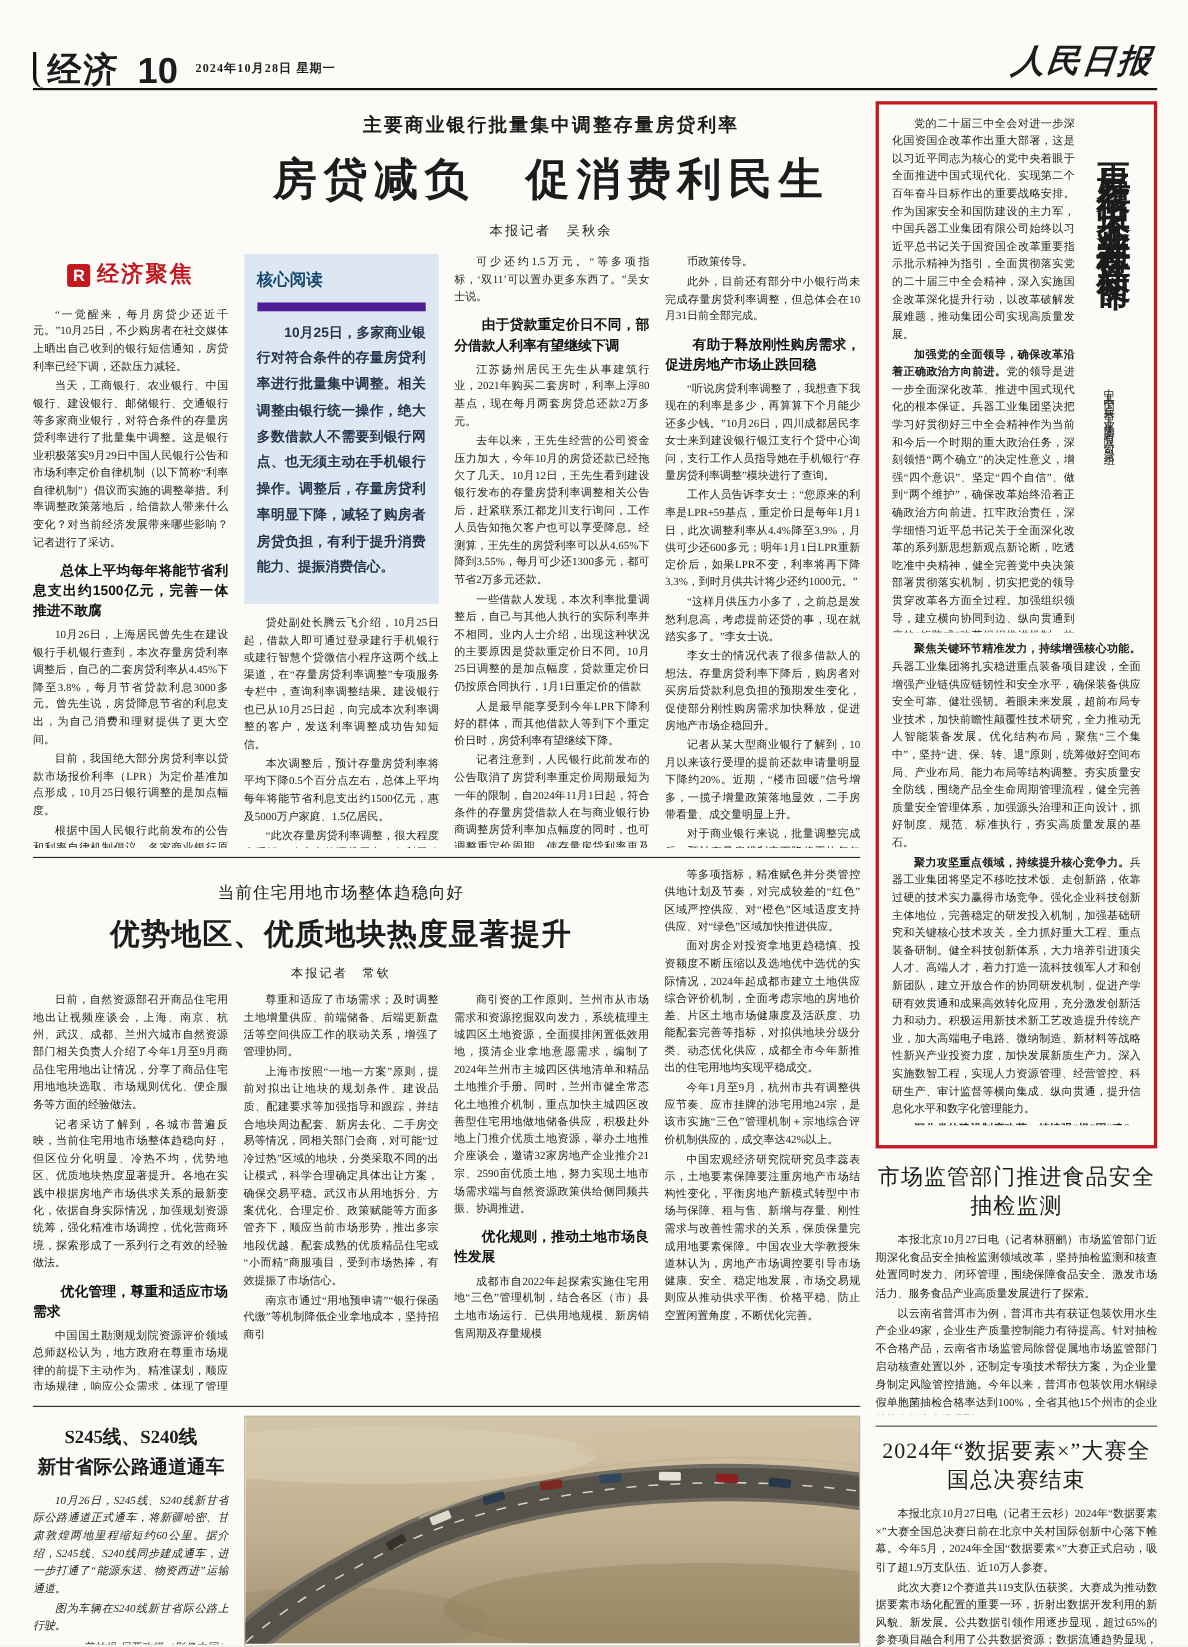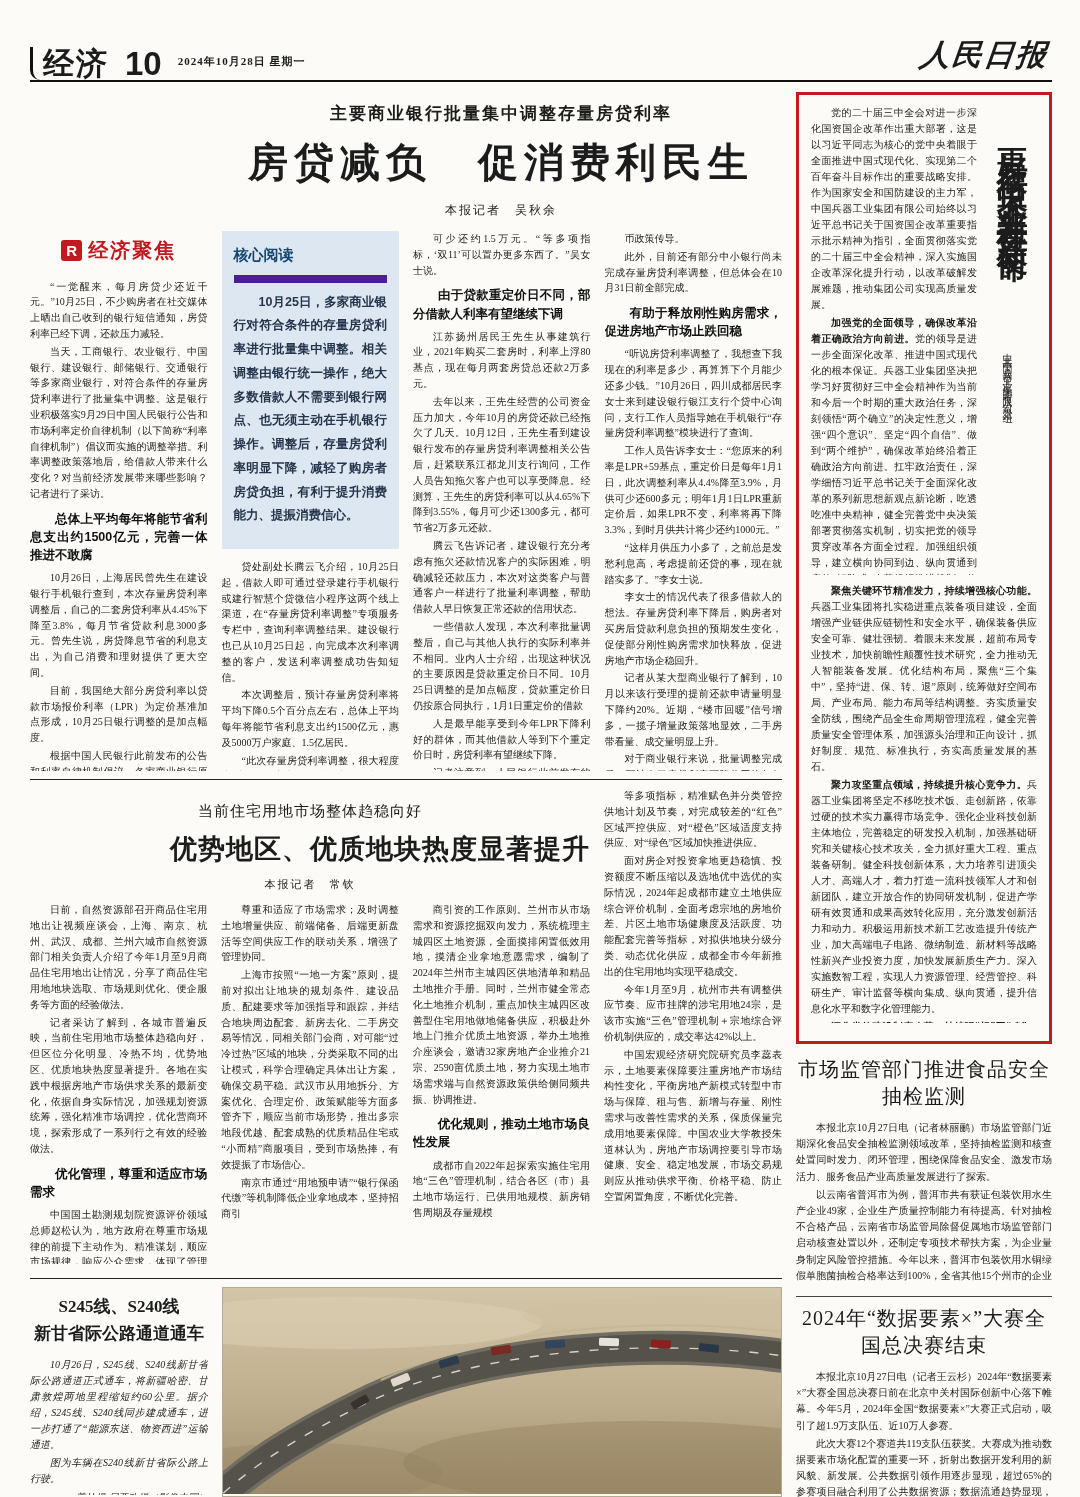--- a/index.html
+++ b/index.html
@@ -27,33 +27,33 @@
   .lead-title{font-family:"Liberation Sans",sans-serif;font-weight:bold;font-size:40px;letter-spacing:6px;margin:0;}
   .lead-byline{font-size:12px;margin-top:12px;letter-spacing:2px;text-align:center;}
   .lead-cols{display:flex;gap:14px;height:540px;overflow:hidden;margin-top:6px;}
   .col{flex:1;min-width:0;overflow:hidden;font-size:10px;line-height:1.58;text-align:justify;}
   .col p{margin:0 0 2px;text-indent:2em;}
   .col-subhead{font-family:"Liberation Sans",sans-serif;font-weight:bold;font-size:12.5px;
     line-height:1.45;margin:8px 0 6px;text-indent:2em;color:#111;}
   .badge{display:flex;align-items:center;gap:6px;justify-content:center;margin:4px 0 12px;}
   .badge-logo{width:21px;height:21px;background:#c01920;color:#fff;font-family:"Liberation Sans",sans-serif;
     font-weight:bold;font-size:15px;display:flex;align-items:center;justify-content:center;border-radius:3px;}
-  .badge-text{color:#c01920;font-family:Liberation Serif, serif;font-weight:bold;font-size:20px;letter-spacing:2px;}
+  .badge-text{color:#c01920;font-family:Liberation Mono, monospace;font-weight:bold;font-size:20px;letter-spacing:2px;}
   .core-box{background:#dde7f1;padding:12px 12px 10px;margin-bottom:10px;height:318px;box-sizing:border-box;overflow:hidden;}
   .core-title{font-family:"Liberation Sans",sans-serif;font-weight:bold;font-size:15px;color:#14466f;
     margin:0 0 8px;padding-bottom:8px;border-bottom:8px solid #4c1d95;}
   .core-body{font-family:"Liberation Sans",sans-serif;font-size:12.5px;line-height:1.9;color:#25354c;
     text-align:justify;text-indent:2em;margin:0;font-weight:bold;}
   .rule{border:none;border-top:1.5px solid #222;margin:8px 0;}
   
   .mid{display:flex;gap:14px;}
   .mid-leftpart{width:560px;flex:none;}
   .mid-head{text-align:center;padding:14px 0 10px;}
   .mid-kicker{font-size:15px;letter-spacing:1px;margin:0 0 10px;}
-  .mid-title{font-size:27px;font-weight:bold;letter-spacing:1px;margin:0;text-align:right;}
+  .mid-title{font-size:27px;font-weight:bold;letter-spacing:1px;margin:0;}
   .mid-byline{font-size:11px;margin-top:10px;letter-spacing:2px;}
   .mid-cols{display:flex;gap:14px;height:362px;overflow:hidden;}
   .mid-col4{flex:1;height:482px;overflow:hidden;font-size:10px;line-height:1.58;text-align:justify;}
   .mid-col4 p{margin:0 0 2px;text-indent:2em;}
   
   .bottom-row{display:flex;gap:14px;margin-top:6px;}
   .photo-story{width:178px;flex:none;overflow:hidden;height:208px;}
   .ps-title{font-size:17px;font-weight:bold;text-align:center;line-height:1.6;margin:6px 0 10px;}
   .ps-body p{font-size:10px;line-height:1.6;text-align:justify;text-indent:2em;margin:0 0 2px;font-style:italic;}
   .ps-credit{font-size:10px;text-align:right;font-style:italic;margin-top:4px;}
@@ -125,21 +125,20 @@
                 <p>贷处副处长腾云飞介绍，10月25日起，借款人即可通过登录建行手机银行或建行智慧个贷微信小程序这两个线上渠道，在“存量房贷利率调整”专项服务专栏中，查询利率调整结果。建设银行也已从10月25日起，向完成本次利率调整的客户，发送利率调整成功告知短信。</p>
                 <p>本次调整后，预计存量房贷利率将平均下降0.5个百分点左右，总体上平均每年将能节省利息支出约1500亿元，惠及5000万户家庭、1.5亿居民。</p>
                 <p>“此次存量房贷利率调整，很大程度上缓解了购房者的还贷压力，有利于稳定居民消费预期、提振消费信心。”业内专家表示。</p>
               </div>
           </div>
           <div class="col">
               <p>可少还约1.5万元。“等多项指标，‘双11’可以置办更多东西了。”吴女士说。</p>
               <h4 class="col-subhead">由于贷款重定价日不同，部分借款人利率有望继续下调</h4>
               <p>江苏扬州居民王先生从事建筑行业，2021年购买二套房时，利率上浮80基点，现在每月两套房贷总还款2万多元。</p>
               <p>去年以来，王先生经营的公司资金压力加大，今年10月的房贷还款已经拖欠了几天。10月12日，王先生看到建设银行发布的存量房贷利率调整相关公告后，赶紧联系江都龙川支行询问，工作人员告知拖欠客户也可以享受降息。经测算，王先生的房贷利率可以从4.65%下降到3.55%，每月可少还1300多元，都可节省2万多元还款。</p>
-              <p>腾云飞告诉记者，建设银行充分考虑有拖欠还款情况客户的实际困难，明确减轻还款压力，本次对这类客户与普通客户一样进行了批量利率调整，帮助借款人早日恢复正常还款的信用状态。</p>
               <p>一些借款人发现，本次利率批量调整后，自己与其他人执行的实际利率并不相同。业内人士介绍，出现这种状况的主要原因是贷款重定价日不同。10月25日调整的是加点幅度，贷款重定价日仍按原合同执行，1月1日重定价的借款</p>
               <p>人是最早能享受到今年LPR下降利好的群体，而其他借款人等到下个重定价日时，房贷利率有望继续下降。</p>
               <p>记者注意到，人民银行此前发布的公告取消了房贷利率重定价周期最短为一年的限制，自2024年11月1日起，符合条件的存量房贷借款人在与商业银行协商调整房贷利率加点幅度的同时，也可调整重定价周期，使存量房贷利率更及时反映LPR的变化，畅通货</p>
             </div>
           <div class="col">
               <p>币政策传导。</p>
               <p>此外，目前还有部分中小银行尚未完成存量房贷利率调整，但总体会在10月31日前全部完成。</p>
               <h4 class="col-subhead">有助于释放刚性购房需求，促进房地产市场止跌回稳</h4>
               <p>“听说房贷利率调整了，我想查下我现在的利率是多少，再算算下个月能少还多少钱。”10月26日，四川成都居民李女士来到建设银行银江支行个贷中心询问，支行工作人员指导她在手机银行“存量房贷利率调整”模块进行了查询。</p>
               <p>工作人员告诉李女士：“您原来的利率是LPR+59基点，重定价日是每年1月1日，此次调整利率从4.4%降至3.9%，月供可少还600多元；明年1月1日LPR重新定价后，如果LPR不变，利率将再下降3.3%，到时月供共计将少还约1000元。”</p>

